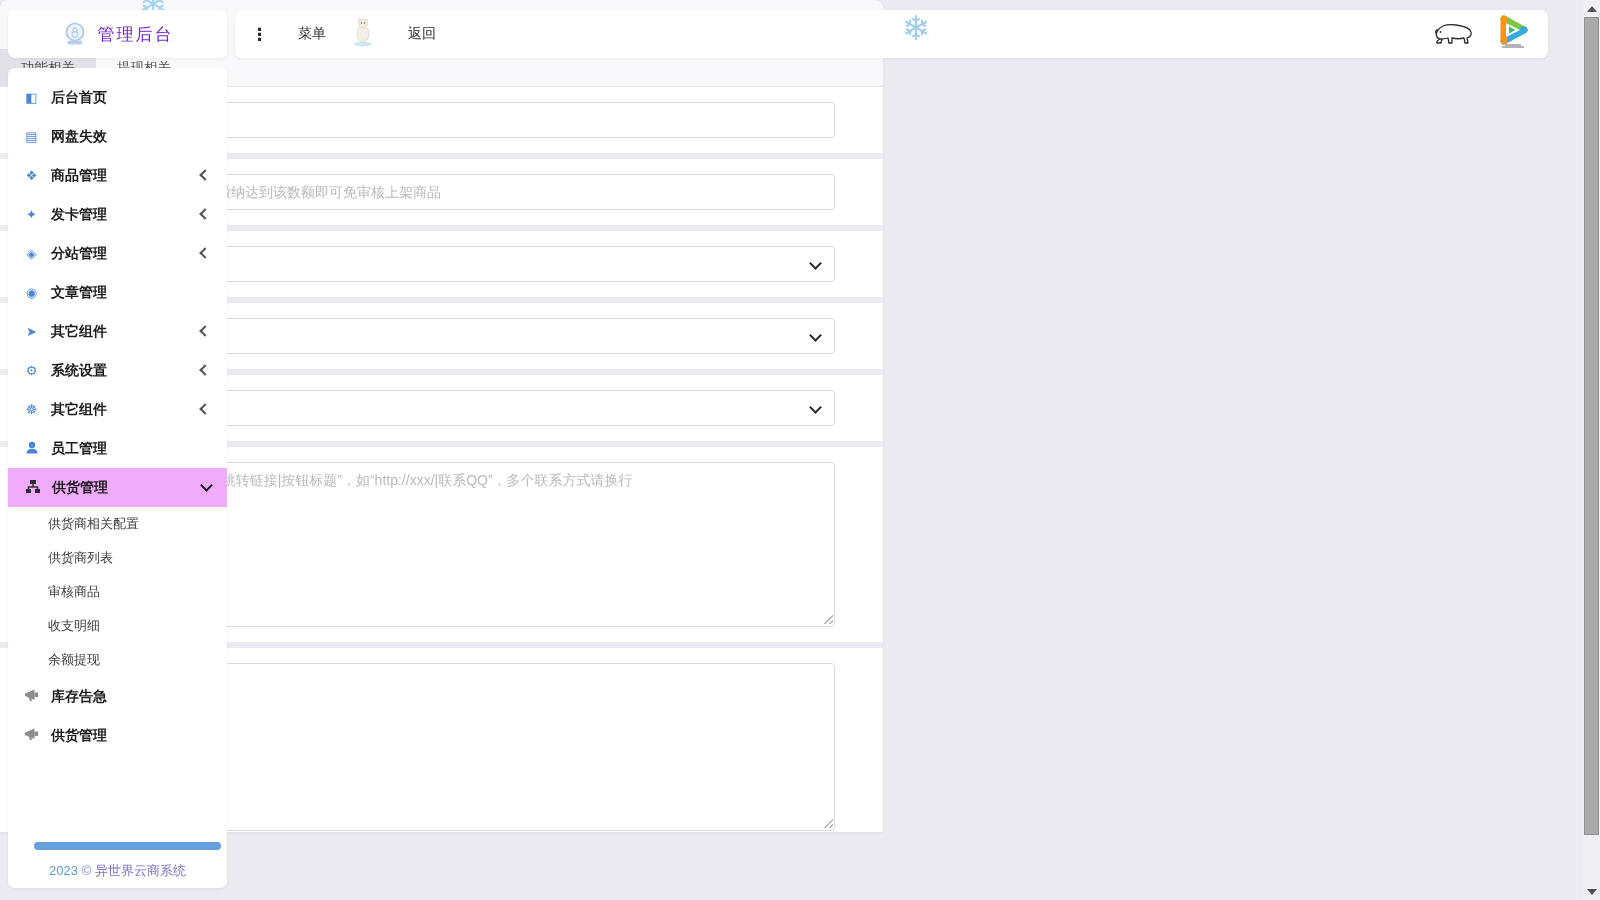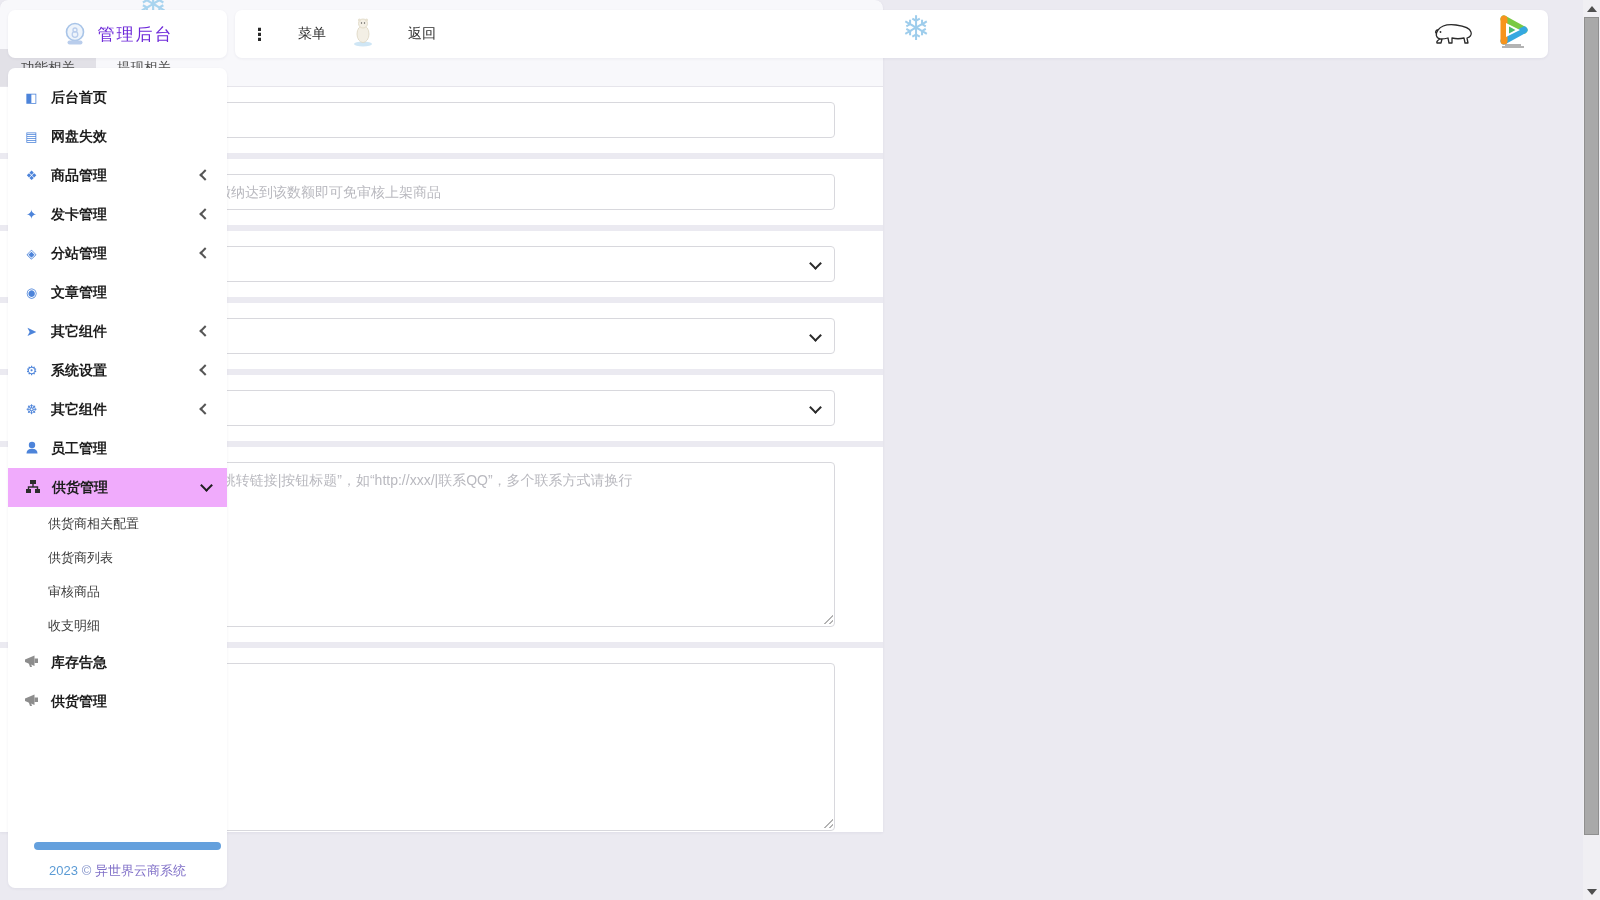--- a/index.html
+++ b/index.html
@@ -164,20 +164,21 @@
       </svg>
     </span>
     <span class="lb">供货管理</span>
     <span class="chev-down"></span>
   </div>
 
   <div class="smi">供货商相关配置</div>
   <div class="smi">供货商列表</div>
   <div class="smi">审核商品</div>
   <div class="smi">收支明细</div>
+  <div class="smi">余额提现</div>
 
   <div class="mi">
     <span class="ic">
       <svg width="16" height="15" viewBox="0 0 16 15">
         <path d="M1 5.5 L10.5 1.5 L10.5 12 L1 8 Z" fill="#8d8d8d"></path>
         <rect x="10.5" y="4.5" width="3.5" height="4.5" fill="#8d8d8d"></rect>
         <path d="M4.5 8.5 L6 13 L8 13 L6.8 9.3 Z" fill="#8d8d8d"></path>
       </svg>
     </span>
     <span class="lb">库存告急</span>

